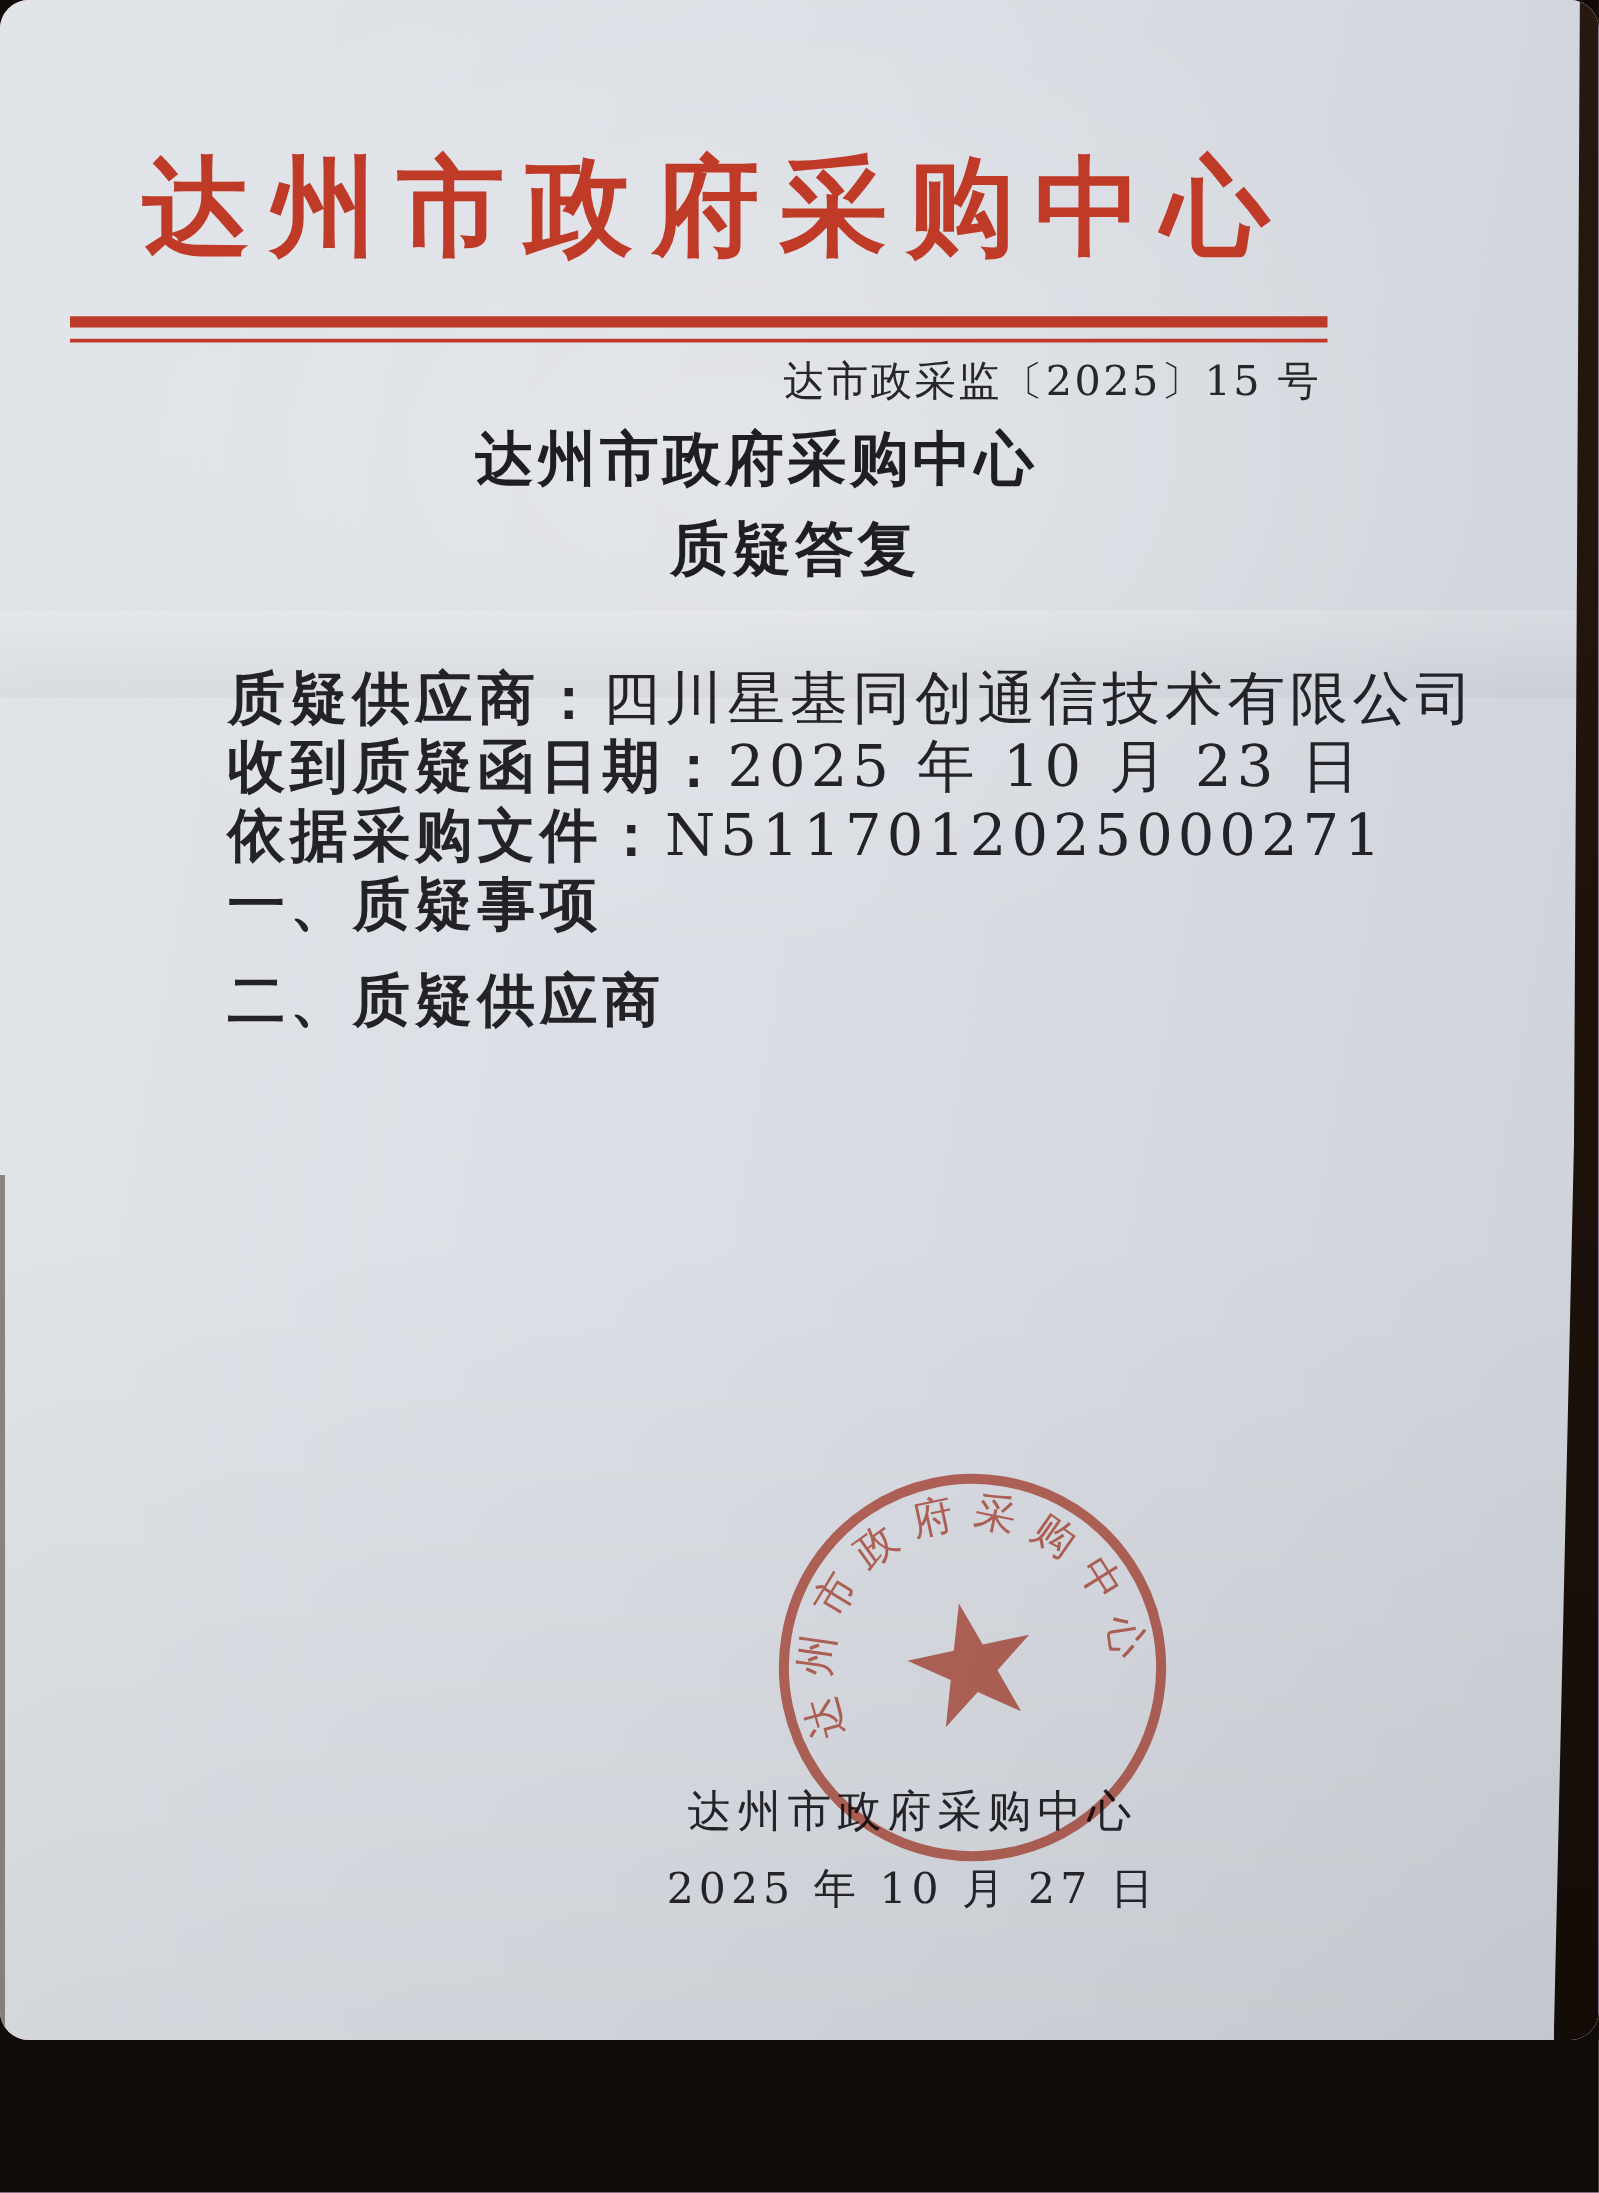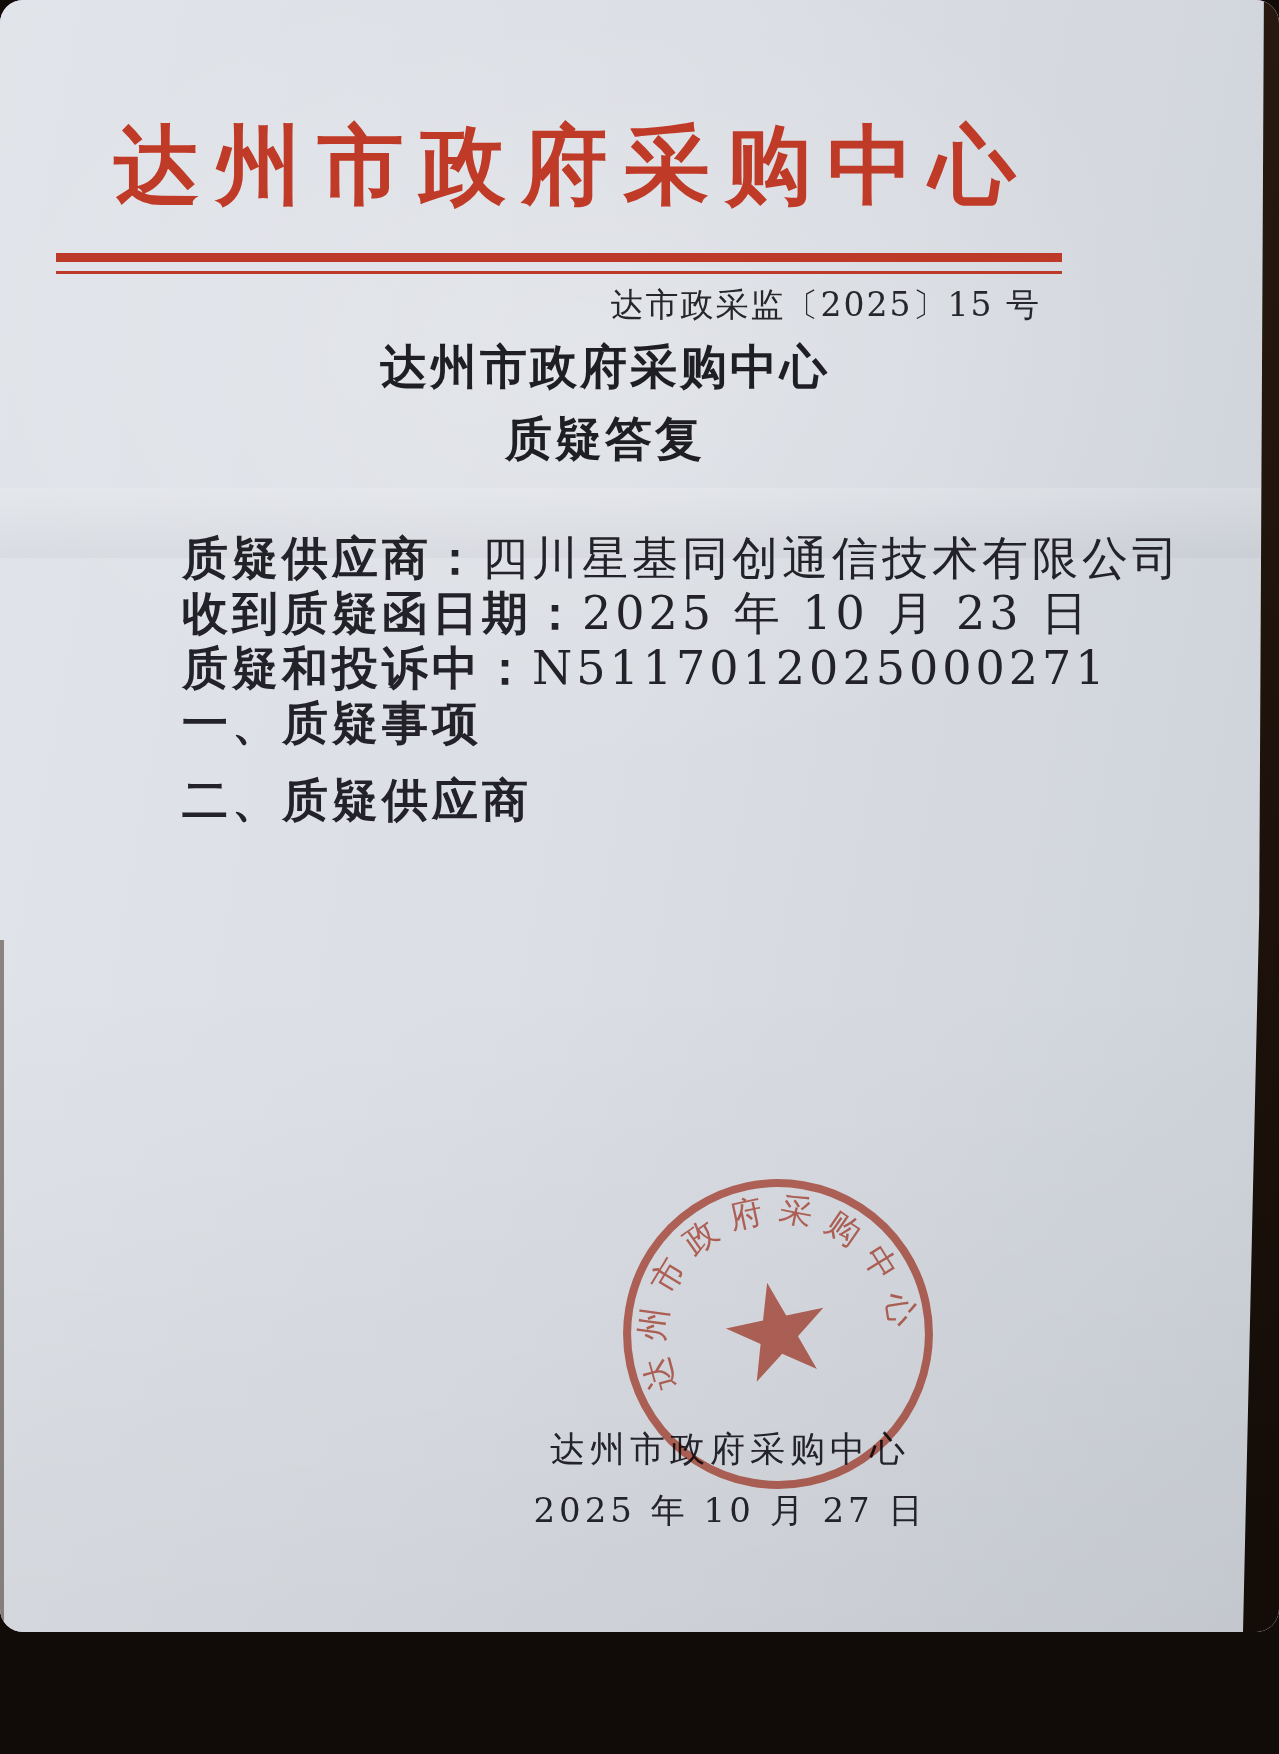--- a/index.html
+++ b/index.html
@@ -32,29 +32,29 @@
   }
   .letterhead{
     position:absolute;top:108px;left:0;width:1145px;text-align:center;
     font-size:86px;font-weight:900;letter-spacing:16px;color:#c03a28;
     font-family:"DejaVu Serif","Liberation Serif",serif;white-space:nowrap;
   }
   .rule{position:absolute;left:56px;width:1006px;background:#bd3a28;}
   .rule-thick{top:253px;height:9px;}
   .rule-thin{top:271px;height:3px;}
   .doc-number{
-    position:absolute;top:283px;left:0;width:1041px;text-align:right;
+    position:absolute;top:283px;left:16px;width:1041px;text-align:right;
     font-size:33px;color:#26262b;letter-spacing:2px;white-space:nowrap;
   }
   .doc-title{
     position:absolute;left:0;width:1210px;text-align:center;
     font-size:47px;font-weight:700;color:#1e1e24;letter-spacing:3px;white-space:nowrap;
   }
   .doc-title.l1{top:336px;}
-  .doc-title.l2{top:408px;}
+  .doc-title.l2{top:408px;padding-left:31px;}
   .body-block{
     position:absolute;top:531px;left:112px;width:1068px;
     font-size:46px;line-height:55px;letter-spacing:4px;color:#222228;
     text-align:justify;
   }
   .bodyline{min-height:55px;}
   .field{white-space:nowrap;text-indent:70px;}
   .flabel{font-family:"DejaVu Sans","Liberation Sans",sans-serif;font-weight:700;}
   .heading{
     font-family:Liberation Sans, sans-serif;font-weight:700;
@@ -95,21 +95,21 @@
   <div class="rule rule-thin"></div>
 
   <div class="doc-number">达市政采监〔2025〕15 号</div>
 
   <div class="doc-title l1">达州市政府采购中心</div>
   <div class="doc-title l2">质疑答复</div>
 
   <div class="body-block">
     <div class="bodyline field"><span class="flabel">质疑供应商：</span><span class="fvalue">四川星基同创通信技术有限公司</span></div>
     <div class="bodyline field"><span class="flabel">收到质疑函日期：</span><span class="fvalue">2025 年 10 月 23 日</span></div>
-    <div class="bodyline field"><span class="flabel">质疑和投诉中：</span><span class="fvalue">N5117012025000271</span></div>
+    <div class="bodyline field"><span class="flabel">依据采购文件：</span><span class="fvalue">N5117012025000271</span></div>
 
     <div class="bodyline heading">一、质疑事项</div>
 
     <div class="bodyline heading h2">二、质疑供应商</div>
   </div>
 
   <div class="signature">达州市政府采购中心</div>
   <div class="sig-date">2025 年 10 月 27 日</div>
 
   <svg class="seal" viewBox="-165 -165 330 330" xmlns="http://www.w3.org/2000/svg">

